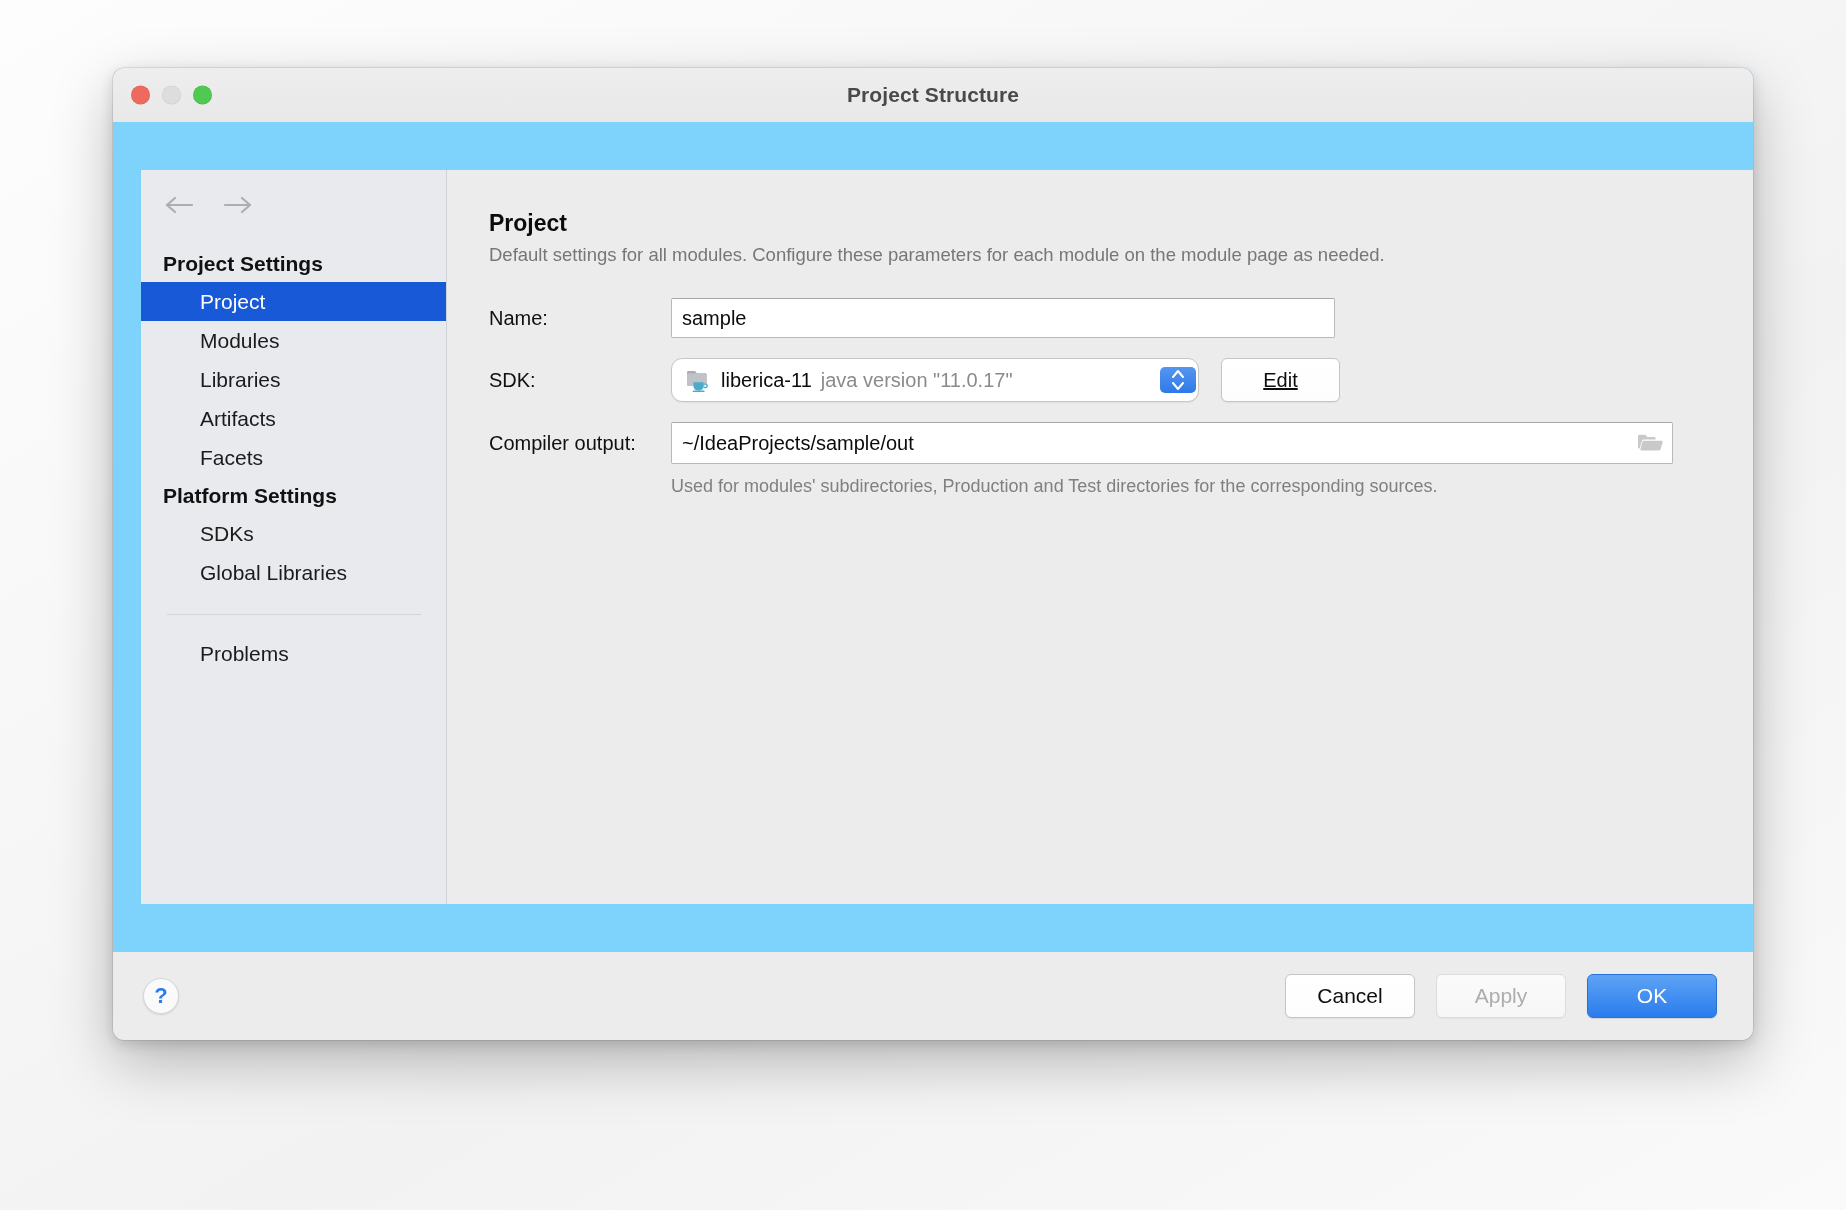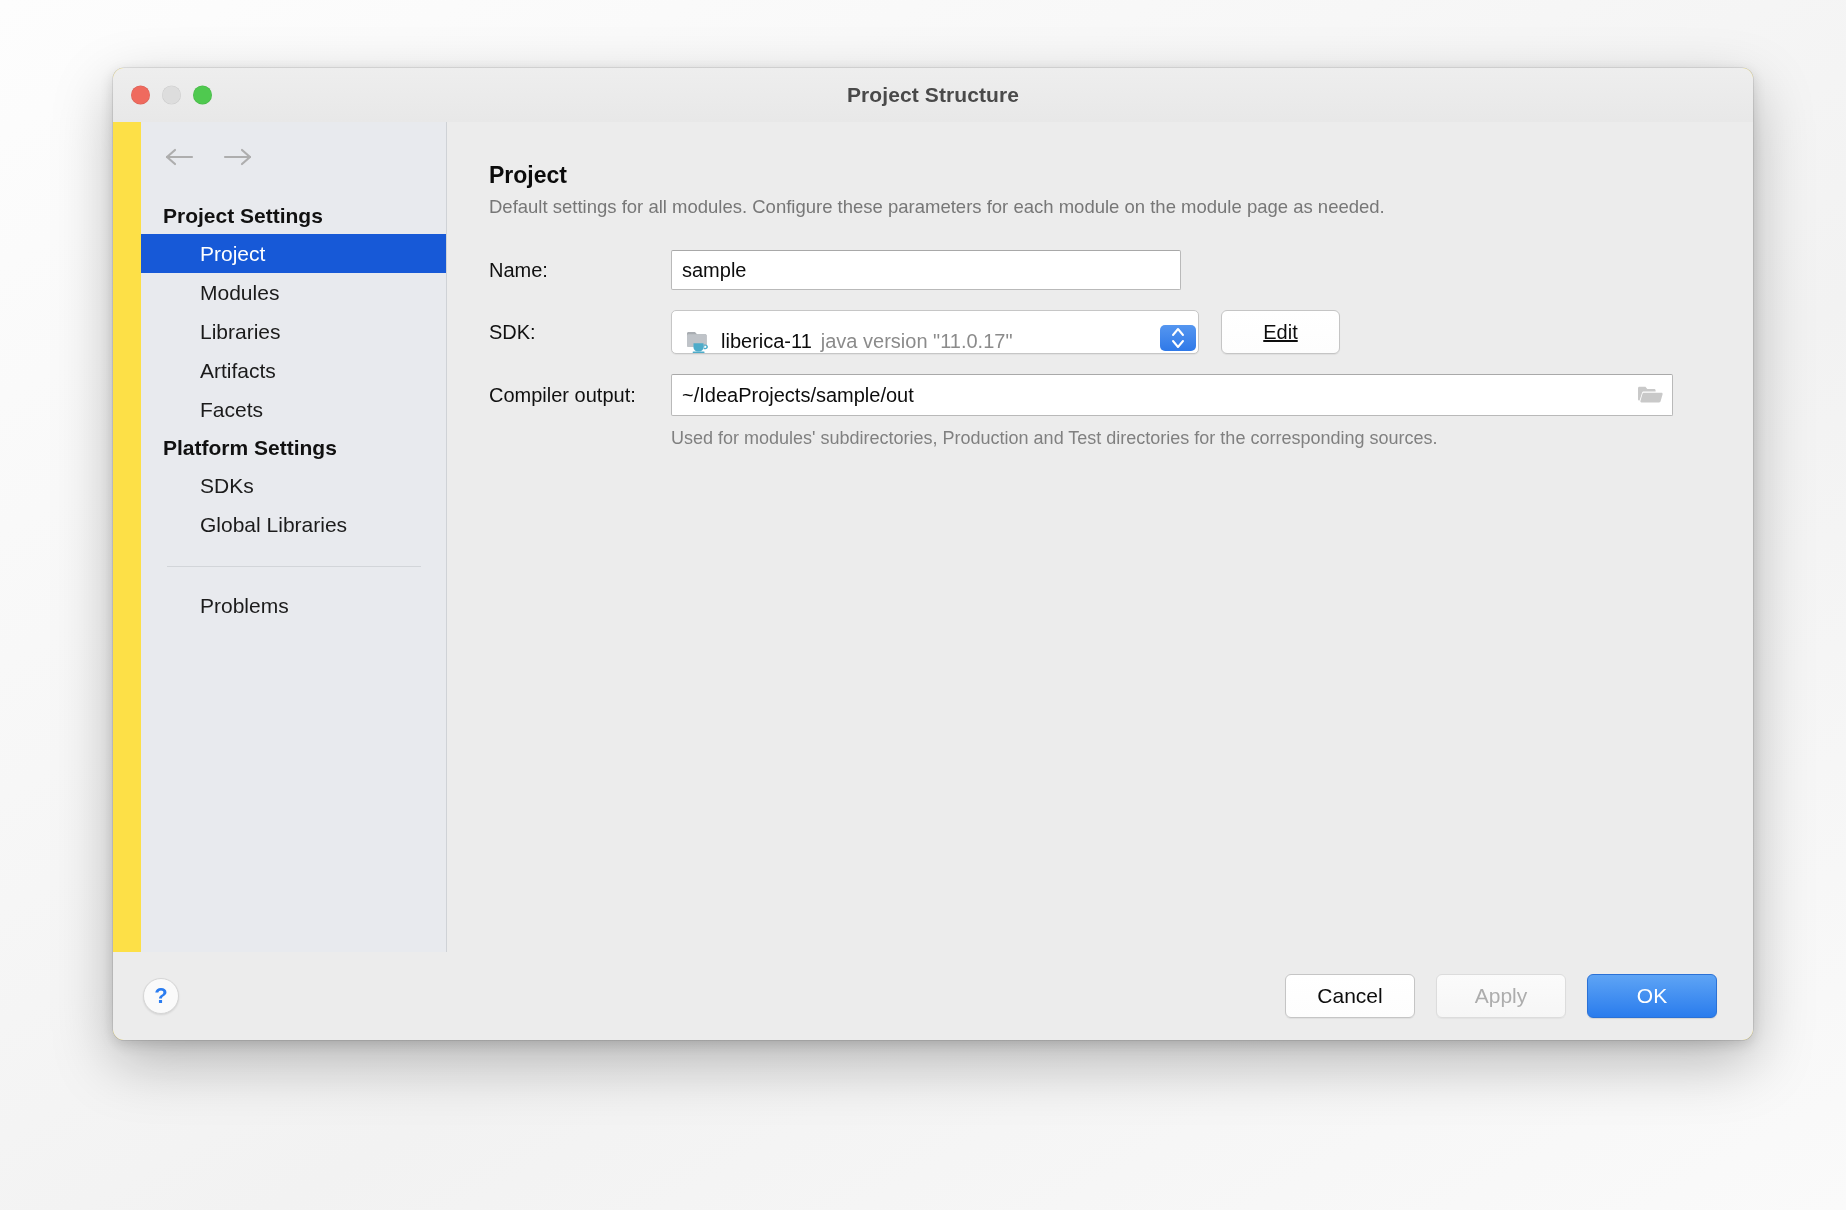--- a/index.html
+++ b/index.html
@@ -22,28 +22,29 @@
     background: linear-gradient(150deg, #fdfdfd 0%, #f7f7f7 35%, #f2f2f2 60%, #fafafa 100%);
   }
 
   
   .window {
     position: absolute;
     left: 113px;
     top: 68px;
     width: 1640px;
     height: 972px;
-    background: #fde047;
+    background: #7dd3fc;
     border-radius: 11px;
     box-shadow: 0 22px 60px rgba(0,0,0,0.26),
                 0 4px 14px rgba(0,0,0,0.14),
                 0 0 0 0.5px rgba(0,0,0,0.16);
     overflow: hidden;
     display: flex;
     flex-direction: column;
+    gap: 48px;
   }
 
   
   .titlebar {
     height: 54px;
     min-height: 54px;
     background: linear-gradient(#eeeeee, #e8e8e8);
     position: relative;
     display: flex;
     align-items: center;
@@ -181,30 +182,30 @@
     border: 1px solid #b9b9b9;
     border-top-color: #a8a8a8;
     border-radius: 2px;
     display: flex;
     align-items: center;
     padding: 0 10px;
     font-size: 20px;
     color: #0c0c0c;
     box-sizing: border-box;
   }
-  .name-input { width: 510px; }
+  .name-input { width: 664px; }
 
   
   .combo {
     display: flex;
-    align-items: flex-end;
+    align-items: center;
     height: 44px;
     background: #ffffff;
     border: 1px solid #c6c6c6;
-    border-radius: 5px;
+    border-radius: 11px;
     box-sizing: border-box;
     box-shadow: 0 1px 1px rgba(0,0,0,0.05);
     overflow: hidden;
   }
   .sdk-combo { width: 528px; }
   .lang-combo { width: 1002px; }
   .combo-text {
     flex: 1;
     display: flex;
     align-items: center;

